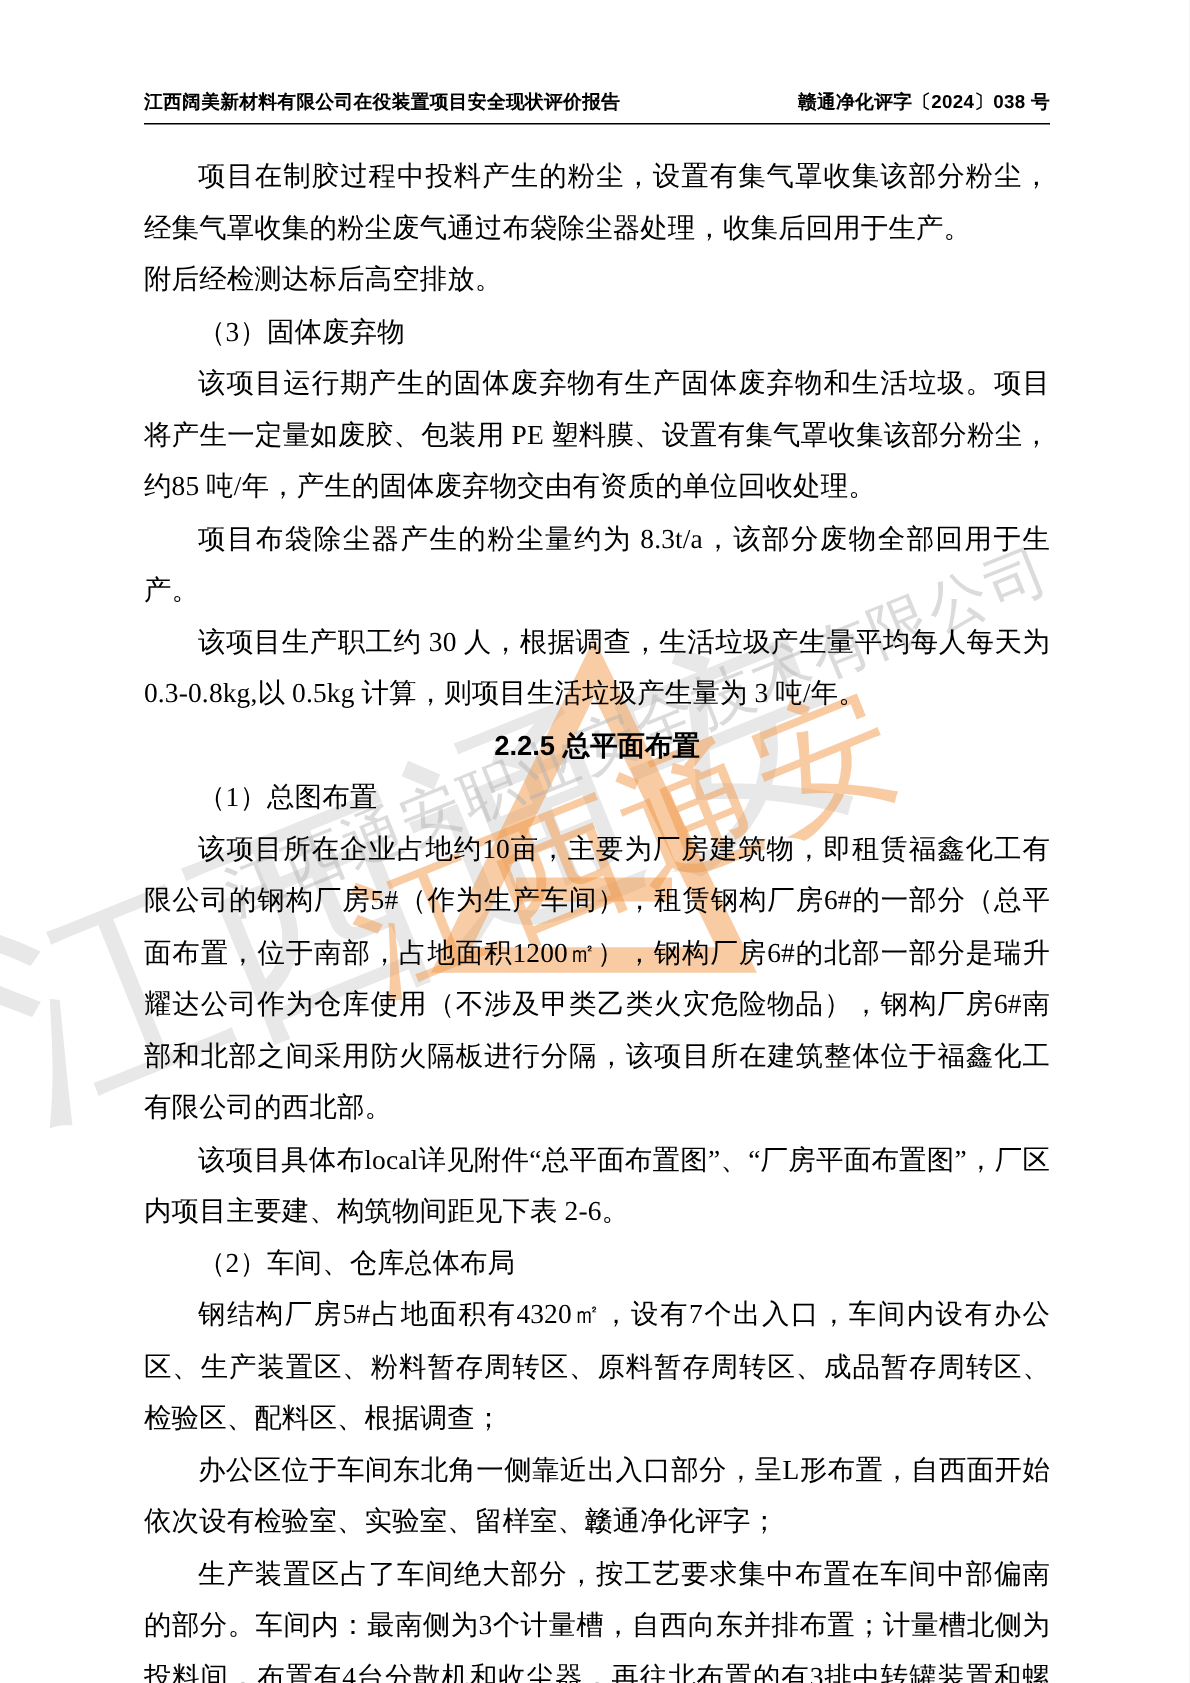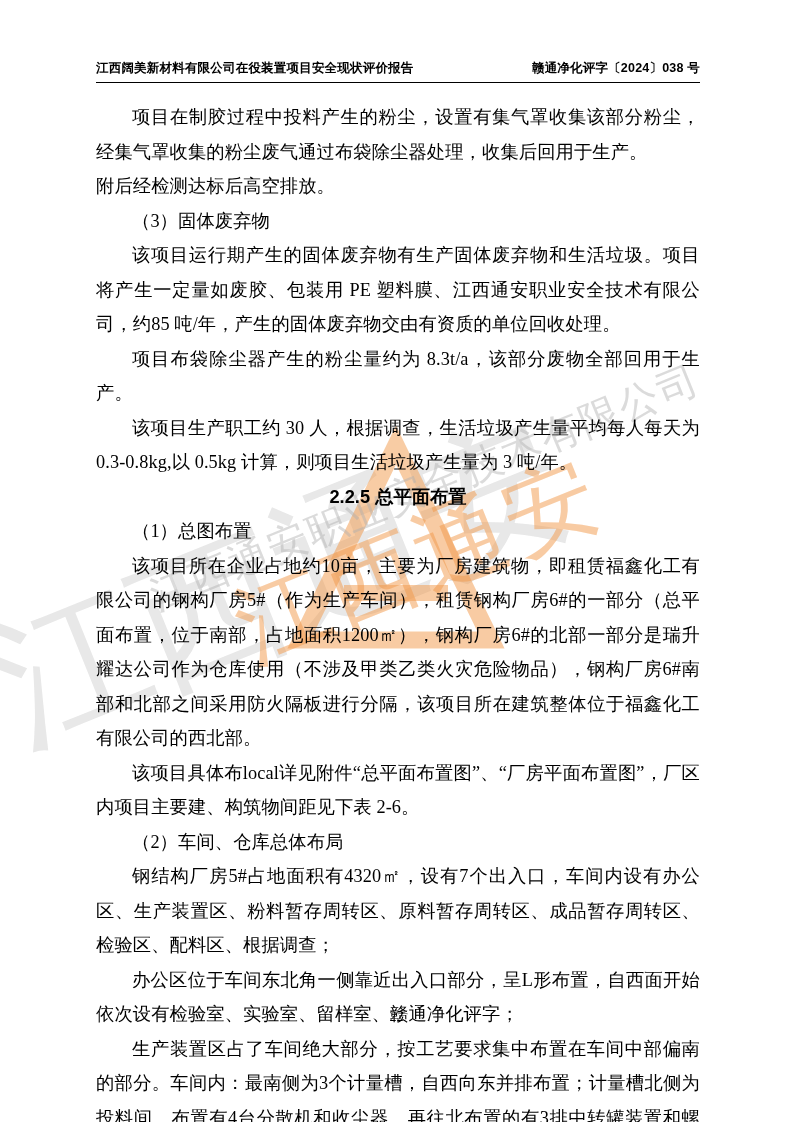--- a/index.html
+++ b/index.html
@@ -119,21 +119,21 @@
       <span class="header-left">江西阔美新材料有限公司在役装置项目安全现状评价报告</span>
       <span class="header-right">赣通净化评字〔2024〕038 号</span>
     </div>
     <div class="header-rule"></div>
   </div>
 
   <div class="body-text">
     <p class="para indent">项目在制胶过程中投料产生的粉尘，设置有集气罩收集该部分粉尘，经集气罩收集的粉尘废气通过布袋除尘器处理，收集后回用于生产。</p>
     <p class="para">附后经检测达标后高空排放。</p>
     <p class="para indent">（3）固体废弃物</p>
-    <p class="para indent">该项目运行期产生的固体废弃物有生产固体废弃物和生活垃圾。项目将产生一定量如废胶、包装用 PE 塑料膜、江西通安职业安全技术有限公司，约85 吨/年，产生的固体废弃物交由有资质的单位回收处理。</p>
+    <p class="para indent">该项目运行期产生的固体废弃物有生产固体废弃物和生活垃圾。项目将产生一定量如废胶、包装用 PE 塑料膜、设置有集气罩收集该部分粉尘，约85 吨/年，产生的固体废弃物交由有资质的单位回收处理。</p>
     <p class="para indent">项目布袋除尘器产生的粉尘量约为 8.3t/a，该部分废物全部回用于生产。</p>
     <p class="para indent">该项目生产职工约 30 人，根据调查，生活垃圾产生量平均每人每天为0.3-0.8kg,以 0.5kg 计算，则项目生活垃圾产生量为 3 吨/年。</p>
 
     <h3 class="section">2.2.5 总平面布置</h3>
 
     <p class="para indent">（1）总图布置</p>
     <p class="para indent">该项目所在企业占地约10亩，主要为厂房建筑物，即租赁福鑫化工有限公司的钢构厂房5#（作为生产车间），租赁钢构厂房6#的一部分（总平面布置，位于南部，占地面积1200㎡），钢构厂房6#的北部一部分是瑞升耀达公司作为仓库使用（不涉及甲类乙类火灾危险物品），钢构厂房6#南部和北部之间采用防火隔板进行分隔，该项目所在建筑整体位于福鑫化工有限公司的西北部。</p>
     <p class="para indent">该项目具体布local详见附件“总平面布置图”、“厂房平面布置图”，厂区内项目主要建、构筑物间距见下表 2-6。</p>
     <p class="para indent">（2）车间、仓库总体布局</p>
     <p class="para indent">钢结构厂房5#占地面积有4320㎡，设有7个出入口，车间内设有办公区、生产装置区、粉料暂存周转区、原料暂存周转区、成品暂存周转区、检验区、配料区、根据调查；</p>

